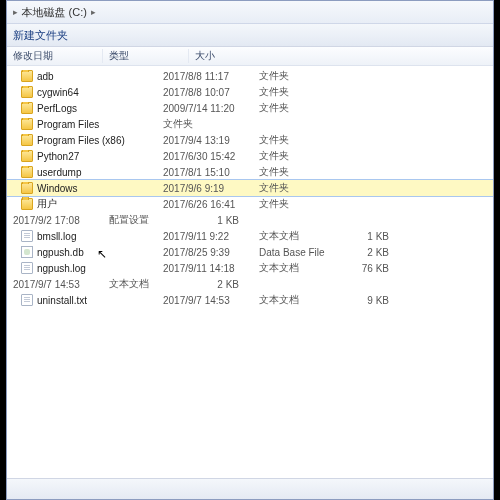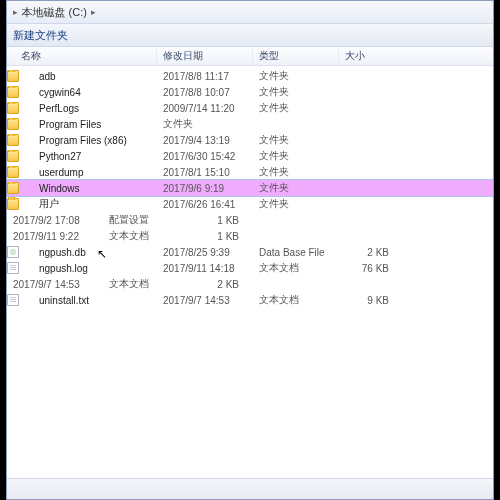--- a/index.html
+++ b/index.html
@@ -10,22 +10,22 @@
 .toolbar{height:22px;background:linear-gradient(#f4f7fb,#e3e9f3);border-bottom:1px solid #d0d6e4;display:flex;align-items:center;padding:0 6px}
 .tbtn{color:#1a3e81;cursor:pointer}
 .content{position:absolute;left:0;top:46px;right:0;bottom:20px;overflow:auto}
 .hdr{display:flex;height:18px;background:linear-gradient(#fcfdff,#eef2f8);border-bottom:1px solid #dde3ee;color:#3a4a69;font-size:10px;align-items:center}
 .col-n{width:150px;padding-left:14px;border-right:1px solid #e4e9f2;box-sizing:border-box}
 .col-d{width:96px;padding-left:6px;border-right:1px solid #e4e9f2;box-sizing:border-box}
 .col-t{width:86px;padding-left:6px;border-right:1px solid #e4e9f2;box-sizing:border-box}
 .col-s{width:60px;padding-left:6px;box-sizing:border-box}
 .rows{padding-top:2px}
 .row{display:flex;align-items:center;height:16px;font-size:10px;color:#222}
-.row.sel{background:#f0abfc;outline:1px solid #a9c7ef}
-.cell-n{width:150px;display:flex;align-items:center;gap:20px;box-sizing:border-box;white-space:nowrap;overflow:hidden}
+.row.sel{background:#fef9c3;outline:1px solid #a9c7ef}
+.cell-n{width:150px;display:flex;align-items:center;gap:4px;padding-left:14px;box-sizing:border-box;white-space:nowrap;overflow:hidden}
 .cell-d{width:96px;padding-left:6px;color:#555;box-sizing:border-box}
 .cell-t{width:86px;padding-left:6px;color:#555;box-sizing:border-box}
 .cell-s{width:60px;padding-right:10px;color:#555;text-align:right;box-sizing:border-box}
 .ico{width:12px;height:12px;display:inline-block;flex-shrink:0}
 .ico-folder{background:linear-gradient(#fde89b,#f5c645);border:1px solid #d9a520;border-radius:1px;box-sizing:border-box;position:relative}
 .ico-folder::before{content:"";position:absolute;left:0;top:-3px;width:5px;height:3px;background:#f5c645;border:1px solid #d9a520;border-bottom:none;border-radius:1px 1px 0 0}
 .ico-file{background:#fff;border:1px solid #a9b4c6;border-radius:1px;box-sizing:border-box;position:relative}
 .ico-file::after{content:"";position:absolute;left:2px;top:2px;right:2px;height:1px;background:#c3cad7;box-shadow:0 2px 0 #c3cad7,0 4px 0 #c3cad7}
 .ico-ini{background:#fff;border:1px solid #a9b4c6;box-sizing:border-box;position:relative}
 .ico-ini::before{content:"";position:absolute;left:2px;top:2px;width:5px;height:5px;border:1px solid #6e7b90;border-radius:50%}
@@ -46,21 +46,20 @@
       <span class="chevron">▸</span>
     </div>
   </div>
 
   <div class="toolbar">
     <span class="tbtn">新建文件夹</span>
   </div>
 
   <div class="content">
     <div class="hdr">
-      <div class="col-n">名称</div>
       <div class="col-d">修改日期</div>
       <div class="col-t">类型</div>
       <div class="col-s">大小</div>
     </div>
     <div class="rows" id="rows">
         <div class="row">
           <div class="cell-n">
             <span class="ico ico-folder"></span>
             <span>adb</span>
           </div>
@@ -138,20 +137,24 @@
           <div class="cell-d">2017/6/26 16:41</div>
           <div class="cell-t">文件夹</div>
           <div class="cell-s"></div>
         </div>
         <div class="row">
           <div class="cell-d">2017/9/2 17:08</div>
           <div class="cell-t">配置设置</div>
           <div class="cell-s">1 KB</div>
         </div>
         <div class="row">
+          <div class="cell-n">
+            <span class="ico ico-file"></span>
+            <span>bmsll.log</span>
+          </div>
           <div class="cell-d">2017/9/11 9:22</div>
           <div class="cell-t">文本文档</div>
           <div class="cell-s">1 KB</div>
         </div>
         <div class="row">
           <div class="cell-n">
             <span class="ico ico-db"></span>
             <span>ngpush.db</span>
           </div>
           <div class="cell-d">2017/8/25 9:39</div>

